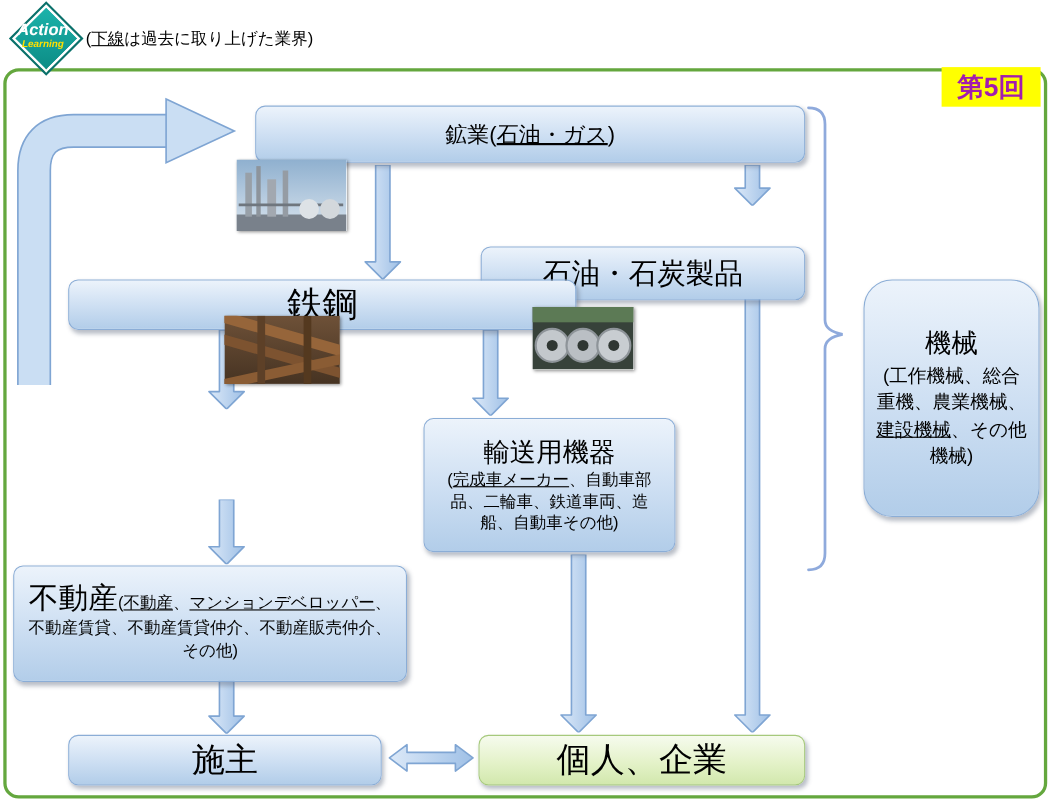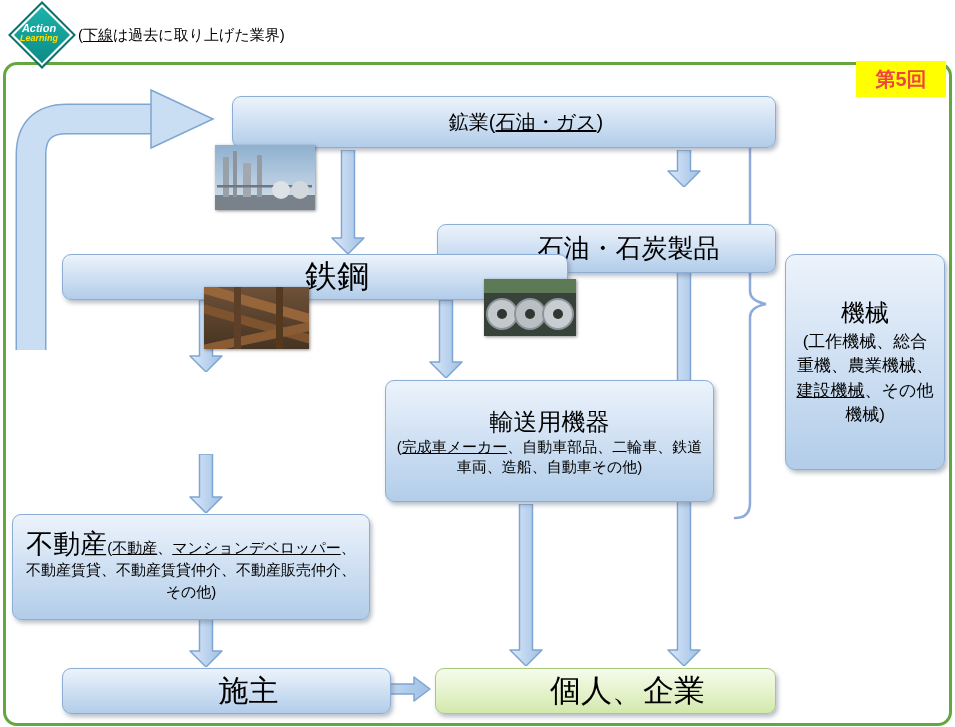--- a/index.html
+++ b/index.html
@@ -6,54 +6,54 @@
   .stage{position:relative;width:955px;height:727px;background:#ffffff;overflow:hidden;
          font-family:"Liberation Sans","DejaVu Sans",sans-serif;color:#000;}
 
   
   .logo{position:absolute;left:10px;top:4px;width:58px;height:58px;z-index:8;}
   .logo-diamond{position:absolute;left:10px;top:9px;width:40px;height:40px;
       background:linear-gradient(135deg,#1cb3ab,#0c8c85);
       border:2px solid #ffffff;outline:2px solid #0a716b;transform:rotate(45deg);}
   .logo-text{position:absolute;inset:0;display:flex;flex-direction:column;align-items:center;
       justify-content:center;font-style:italic;font-weight:bold;line-height:1.05;z-index:2;}
-  .logo-action{color:#ffffff;font-size:11px;}
+  .logo-action{color:#ffffff;font-size:15px;}
   .logo-learning{color:#ffe000;font-size:9px;}
 
   .title-row{position:absolute;left:78px;top:0;height:60px;display:flex;align-items:center;gap:8px;z-index:8;white-space:nowrap;}
   .main-title{font-size:27px;letter-spacing:.5px;}
   .subtitle{font-size:15px;padding-top:10px;}
 
   .badge{position:absolute;left:856px;top:61px;width:90px;height:36px;background:#ffff00;
-      color:#ef4444;font-size:20px;font-weight:bold;display:flex;align-items:center;
+      color:#a21caf;font-size:24px;font-weight:bold;display:flex;align-items:center;
       justify-content:center;z-index:10;}
 
   .slide-border{position:absolute;left:3px;top:62px;width:943px;height:658px;
       border:3px solid #64a73e;border-radius:14px;z-index:1;}
 
   
   .box{position:absolute;z-index:4;
       background:linear-gradient(180deg,#ecf3fb 0%,#cfe0f3 50%,#b2cde9 100%);
       border:1.6px solid #8badd6;border-radius:9px;
       box-shadow:2px 3px 4px rgba(100,110,130,.45);
       display:flex;flex-direction:column;align-items:center;justify-content:center;
-      text-align:center;padding-left:44px;}
+      text-align:center;}
   .u{text-decoration:underline;}
   .big{line-height:1;}
 
   #box-mining{left:232px;top:96px;width:498px;height:50px;font-size:20px;}
   #box-petroleum{left:437px;top:188px;width:293px;height:47px;font-size:26px;margin-top:36px;}
   #box-steel{left:62px;top:254px;width:460px;height:44px;font-size:32px;}
   #box-construction{left:12px;top:374px;width:358px;height:78px;font-size:15px;line-height:1.3;padding:2px 8px;box-sizing:border-box;}
   #box-construction .big{font-size:20px;}
-  #box-transport{left:385px;top:380px;width:329px;height:122px;font-size:15px;line-height:1.3;padding:2px 10px;box-sizing:border-box;}
+  #box-transport{left:385px;top:380px;width:229px;height:122px;font-size:15px;line-height:1.3;padding:2px 10px;box-sizing:border-box;}
   #box-transport .title{font-size:24px;line-height:1.3;}
   #box-realestate{left:12px;top:514px;width:358px;height:106px;font-size:15px;line-height:1.45;padding:2px 10px;box-sizing:border-box;}
   #box-realestate .big{font-size:27px;}
-  #box-machinery{left:785px;top:254px;width:160px;height:216px;border-radius:10px;font-size:17px;line-height:1.45;padding:6px 10px;box-sizing:border-box;}
+  #box-machinery{left:785px;top:254px;width:160px;height:216px;border-radius:26px;font-size:17px;line-height:1.45;padding:6px 10px;box-sizing:border-box;}
   #box-machinery .title{font-size:24px;line-height:1.4;}
   #box-owner{left:62px;top:668px;width:283px;height:44px;font-size:30px;}
   #box-individuals{left:435px;top:668px;width:295px;height:44px;font-size:31px;
       background:linear-gradient(180deg,#f6fbee 0%,#e4f2c9 55%,#d2e8ad 100%);
       border-color:#a6c97c;}
 
   
   .arrow{position:absolute;z-index:2;}
   .bracket{position:absolute;z-index:2;}
   .photo{position:absolute;z-index:6;box-shadow:1px 1px 3px rgba(0,0,0,.45);}

